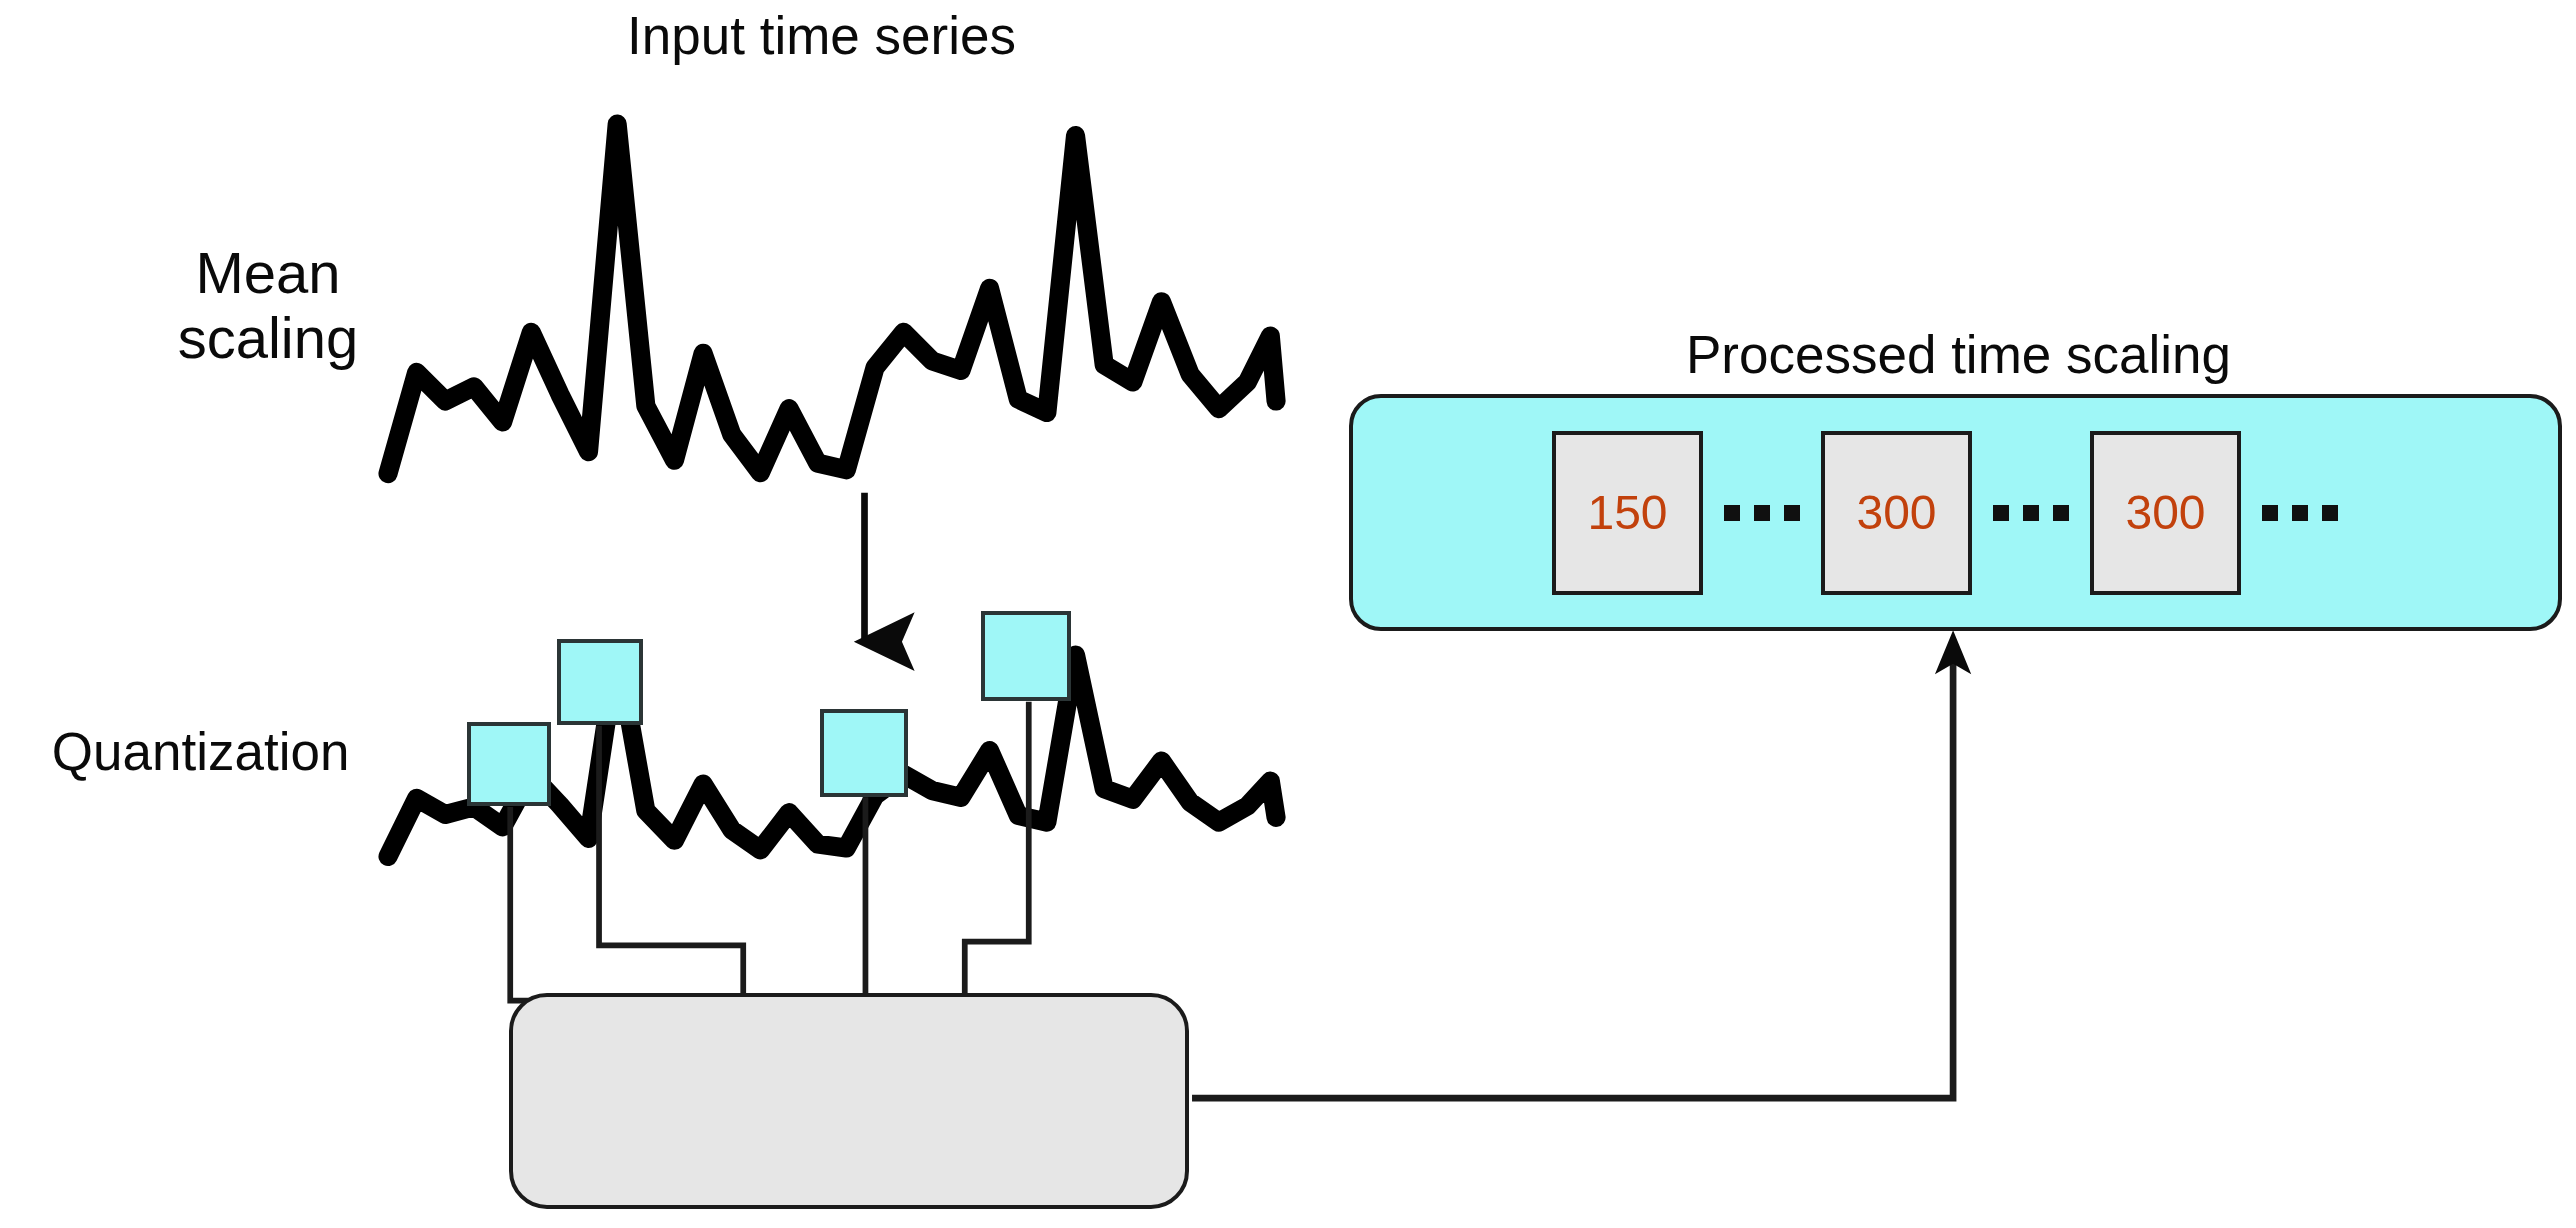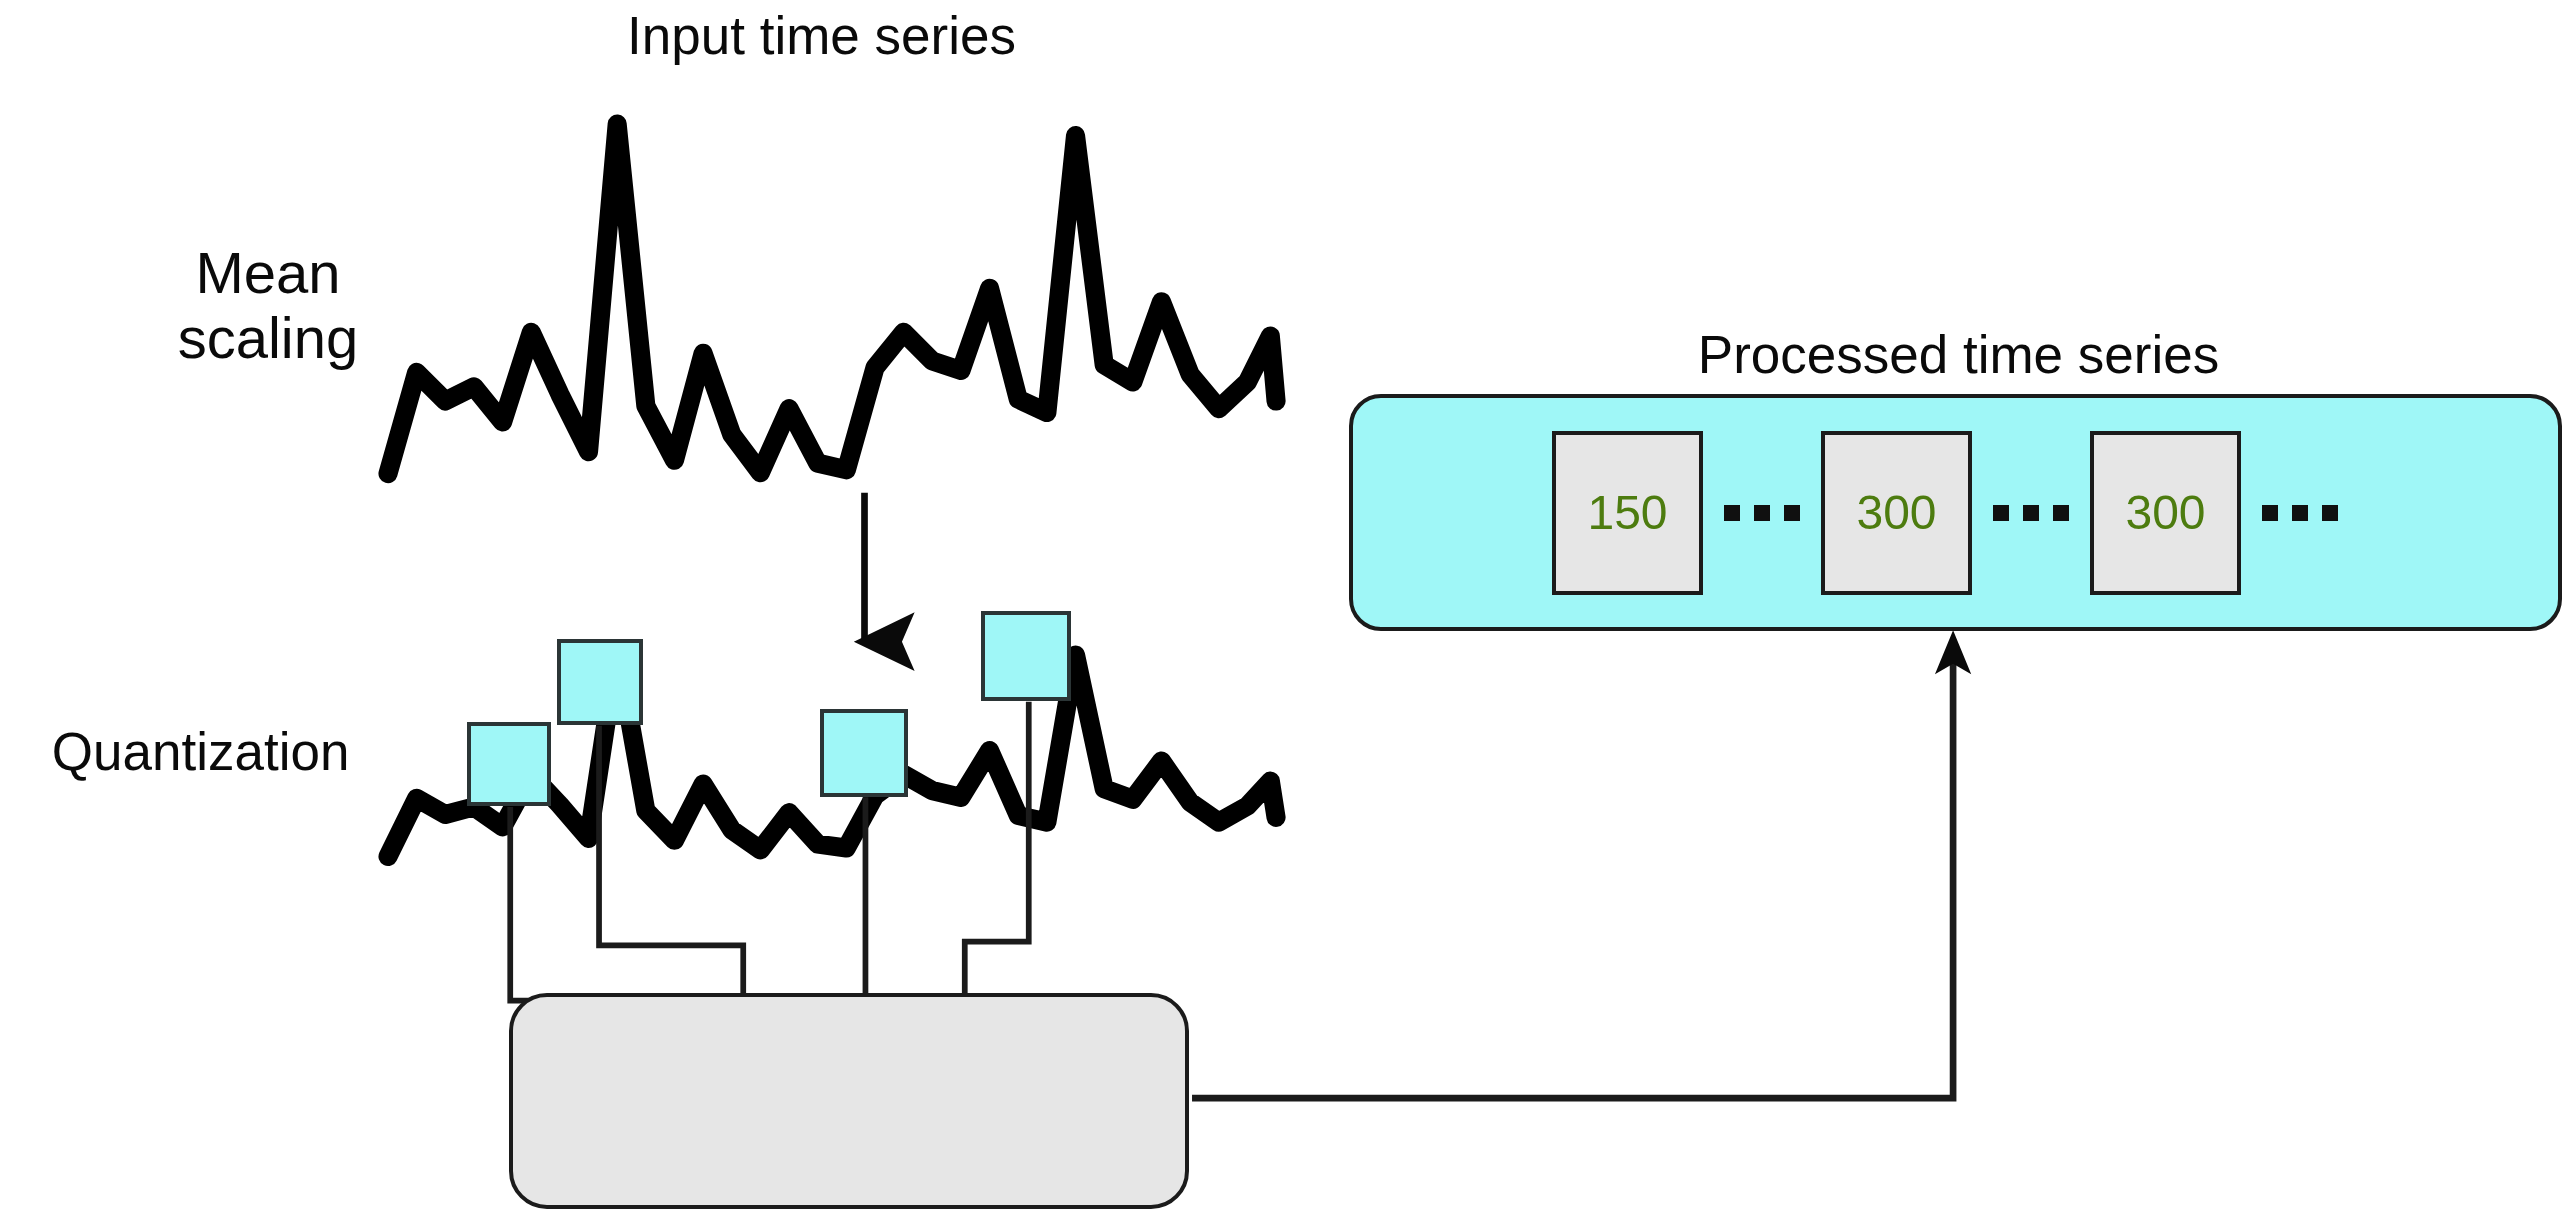--- a/index.html
+++ b/index.html
@@ -22,21 +22,21 @@
   #processed-box{
     position:absolute;left:1349px;top:394px;width:1213px;height:237px;
     background:#9ff7f7;border:4.8px solid #1b1b1b;border-radius:32px;
     box-sizing:border-box;display:flex;align-items:center;justify-content:center;
     gap:0px;
   }
   .token-cell{display:flex;align-items:center;}
   .token{
     width:151px;height:164px;background:#e6e6e6;border:4.8px solid #1b1b1b;
     box-sizing:border-box;display:flex;align-items:center;justify-content:center;
-    font-size:48px;color:#4d7c0f;
+    font-size:48px;color:#c2410c;
   }
   .dots{width:118px;display:flex;align-items:center;justify-content:center;gap:14.3px;}
   .dots i{display:block;width:16px;height:16px;background:#101010;}
 
   
   #bin-panel{
     position:absolute;left:509px;top:993px;width:680px;height:216px;
     background:#e6e6e6;border:4.8px solid #1b1b1b;border-radius:38px;box-sizing:border-box;
   }
 
@@ -47,21 +47,21 @@
   #hbox-2{left:820px;top:709px;width:88px;height:88px;}
   #hbox-3{left:981px;top:611px;width:90px;height:90px;}
 </style>
 </head>
 <body>
 
 <div id="stage">
 
   <div class="lbl" id="title-input">Input time series</div>
 
-  <div class="lbl" id="title-processed">Processed time series</div>
+  <div class="lbl" id="title-processed">Processed time scaling</div>
 
   <div class="lbl" id="label-mean">Mean
 scaling</div>
 
   <div class="lbl" id="label-quant">Quantization</div>
 
   <svg class="layer" viewBox="0 0 2697 1286">
     <defs>
       <marker id="arrowDownBig" markerWidth="16" markerHeight="16" refX="5" refY="9" orient="auto" markerUnits="strokeWidth">
         <path d="M0.6,1.5 L5,10.6 L9.4,1.5 L5,3.4 Z" fill="#0a0a0a"></path>

